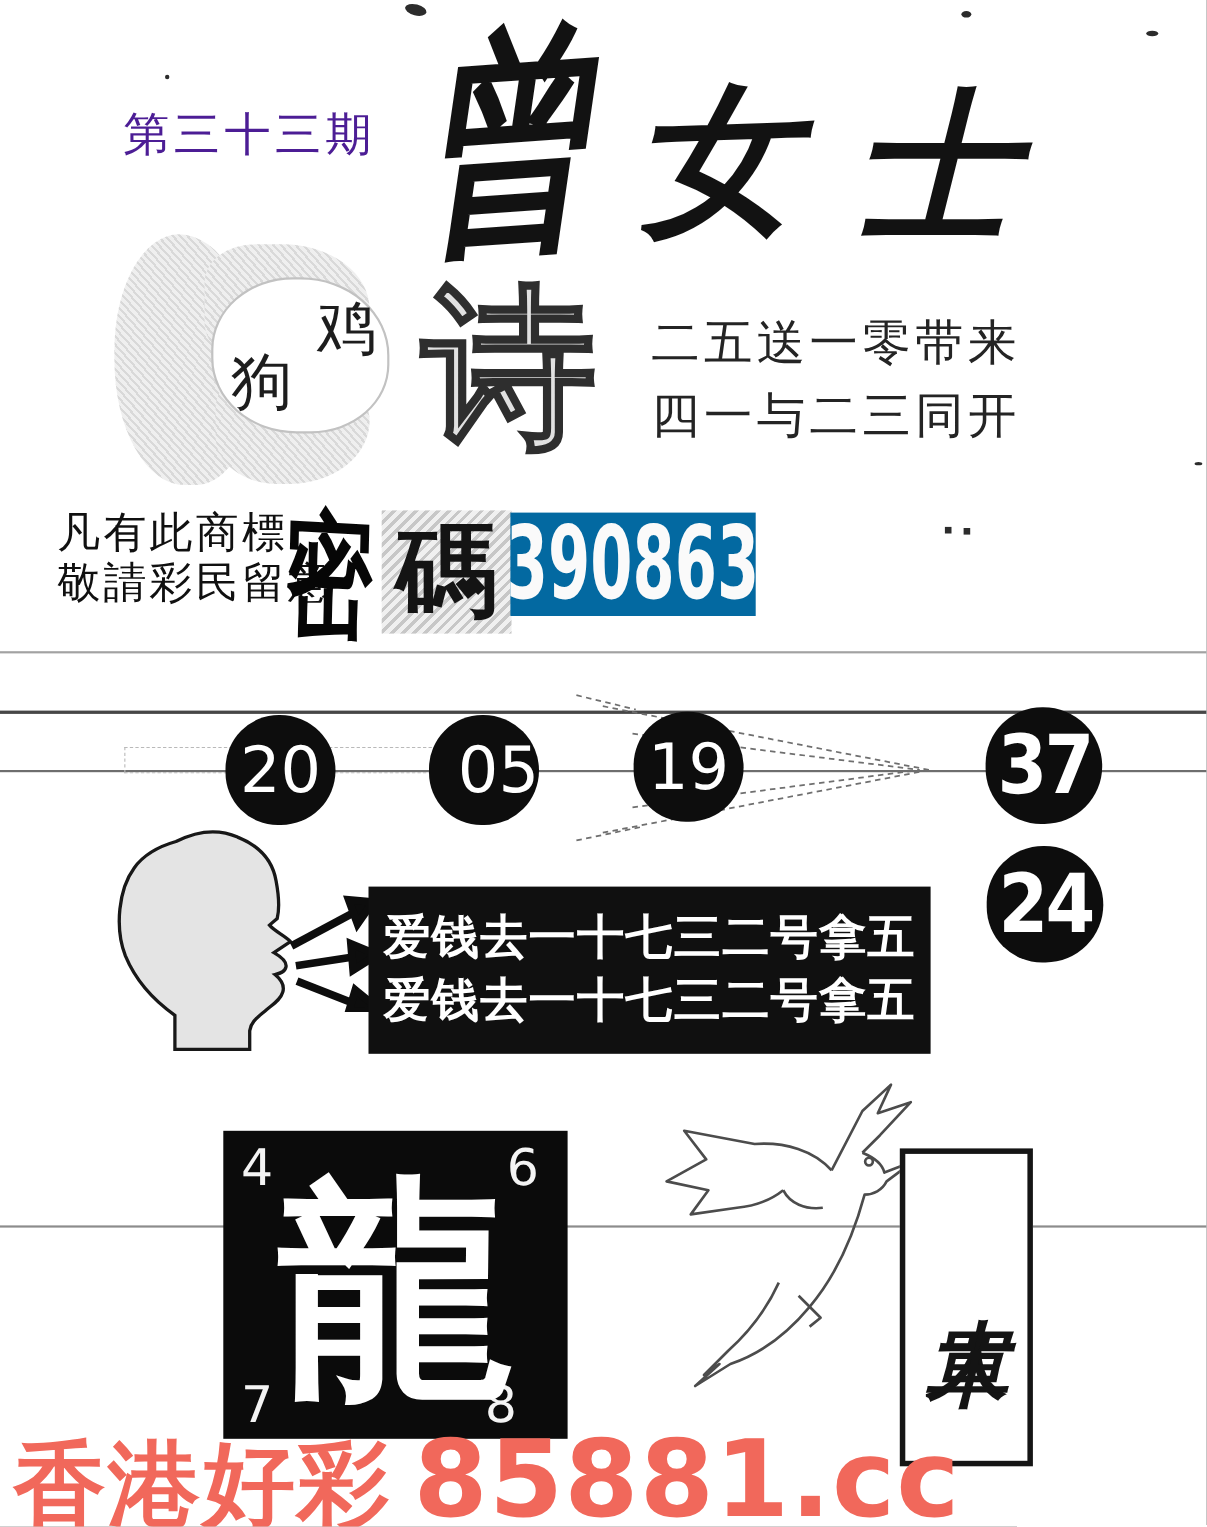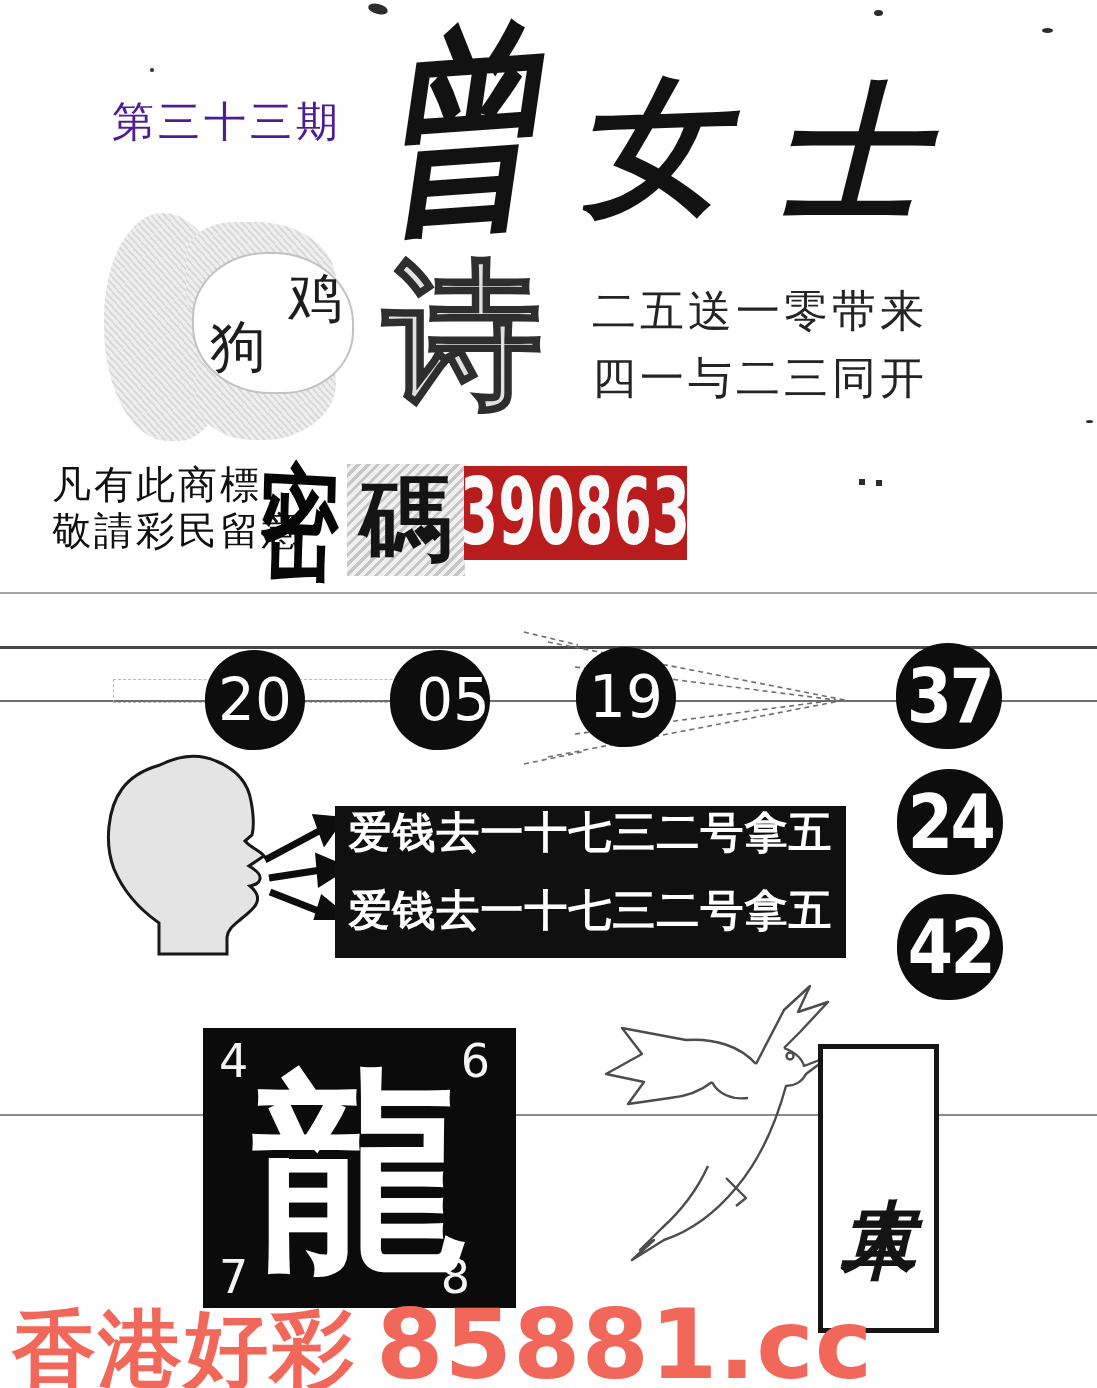--- a/index.html
+++ b/index.html
@@ -41,21 +41,21 @@
   
   .notice{left:52px;top:462px;font-size:39px;line-height:46px;letter-spacing:3px;color:#101010;}
 
   
   .stamp{left:260px;top:462px;font-size:100px;line-height:1;font-weight:900;color:#060606;
     transform:scale(0.80,1.22) rotate(2deg);transform-origin:top left;}
   .code-char-box{left:347px;top:464px;width:118px;height:112px;
     background:repeating-linear-gradient(135deg,#c7c7c7 0 3px,#f0f0f0 3px 7px);
     display:flex;align-items:center;justify-content:center;}
   .code-char-box span{font-size:92px;font-weight:900;color:#141414;line-height:1;}
-  .code-box{left:464px;top:466px;width:223px;height:94px;background:#b91c1c;
+  .code-box{left:464px;top:466px;width:223px;height:94px;background:#0369a1;
     display:flex;align-items:center;justify-content:center;overflow:hidden;}
   .code-box span{font-family:"DejaVu Sans","Liberation Sans",sans-serif;
     font-size:92px;font-weight:700;color:#fafafa;transform:scaleX(0.60);line-height:1;}
 
   
   .hline{left:0;width:1097px;}
   .hl1{top:592px;height:2px;background:#a2a2a2;}
   .hl2{top:646px;height:3px;background:#474747;}
   .hl3{top:700px;height:2px;background:#6e6e6e;}
   .hl4{top:1114px;height:2px;background:#8c8c8c;}
@@ -70,21 +70,21 @@
   .b05{left:390px;top:650px;justify-content:flex-end;}
   .b19{left:576px;top:647px;}
   .ball-xl{width:106px;height:106px;}
   .ball-xl span{font-size:74px;font-weight:700;transform:scaleX(0.88);letter-spacing:-3px;}
   .b37{left:896px;top:643px;}
   .b24{left:897px;top:769px;}
   .b42{left:897px;top:894px;}
 
   
   .speech-box{left:335px;top:806px;width:511px;height:152px;background:#101010;
-    display:flex;flex-direction:column;align-items:center;gap:24px;}
+    display:flex;flex-direction:column;align-items:center;justify-content:center;gap:4px;}
   .speech-box div{font-family:"DejaVu Sans","Liberation Sans",sans-serif;
     font-size:43px;font-weight:800;color:#ffffff;line-height:1.25;letter-spacing:1px;white-space:nowrap;}
 
   
   .dragon-box{left:203px;top:1028px;width:313px;height:280px;background:#0b0b0b;
     display:flex;align-items:center;justify-content:center;}
   .dragon-box .corner{position:absolute;font-family:"DejaVu Sans","Liberation Sans",sans-serif;
     font-size:46px;color:#f4f4f4;line-height:1;}
   .cn-tl{left:16px;top:10px;}
   .cn-tr{right:26px;top:10px;}
@@ -170,23 +170,20 @@
   </div>
   <div class="abs ball ball-lg b19">
     <span>19</span>
   </div>
 
   <div class="abs ball ball-xl b37">
     <span>37</span>
   </div>
   <div class="abs ball ball-xl b24">
     <span>24</span>
-  </div>
-  <div class="abs ball ball-xl b42">
-    <span>42</span>
   </div>
 
   <svg class="abs" style="left:98px;top:753px;" width="172" height="205" viewBox="0 0 172 205">
     <path d="M 62 12 C 80 3 100 0 118 8 C 138 16 150 30 153 48
              C 156 64 156 74 154 82 L 147 88 C 152 94 162 98 166 103
              L 151 113 C 158 117 163 121 162 126 C 161 131 156 132 152 133
              C 158 138 161 143 159 149 C 157 156 150 160 143 166
              C 136 172 130 176 129 184 L 129 201 L 61 201 L 61 170
              C 44 158 26 140 16 116 C 6 90 10 55 24 36 C 34 22 48 16 62 12 Z" fill="#e4e4e4" stroke="#181818" stroke-width="3"></path>
   </svg>

